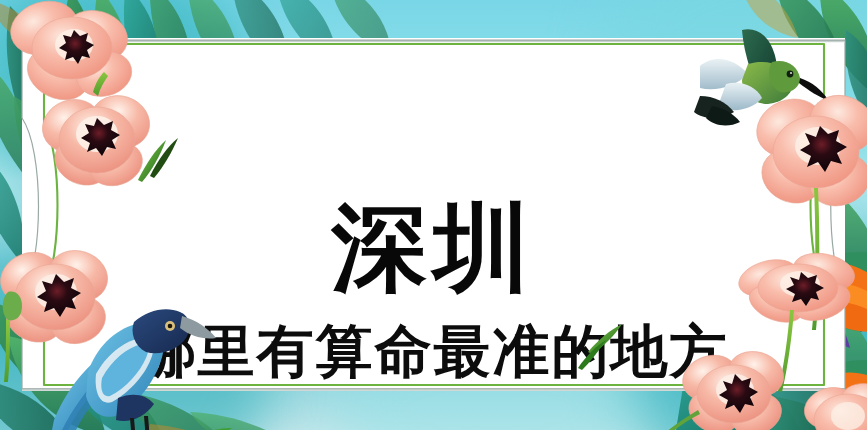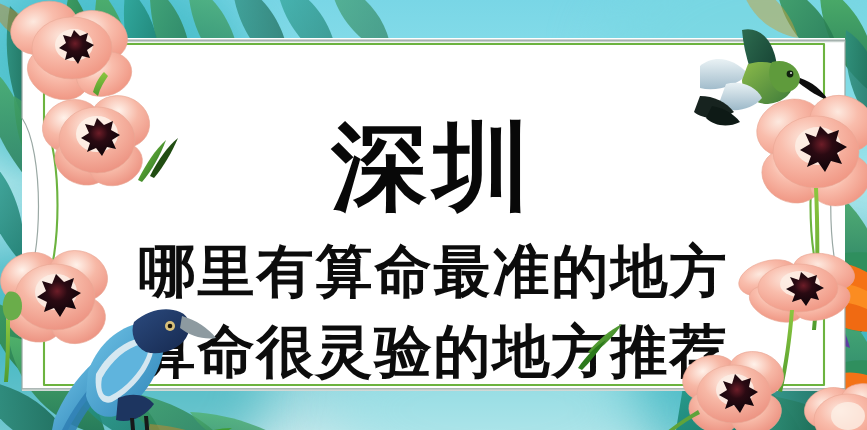--- a/index.html
+++ b/index.html
@@ -203,21 +203,20 @@
       L824,385
       L44,385
       L44,290
       C62,258 62,152 44,122
       Z" fill="none" stroke="#6cb33f" stroke-width="2.1" stroke-linejoin="round"></path>
   </svg>
 
   <div id="textblock">
     <div id="title">深圳</div>
     <div class="subline" id="sub1">哪里有算命最准的地方</div>
-    <div class="subline" id="sub2">算命很灵验的地方推荐</div>
   </div>
 
   <svg id="svg-deco-front" viewBox="0 0 867 430">
     <defs>
       <radialGradient id="petal" cx="38%" cy="32%" r="72%">
         <stop offset="0" stop-color="#fde9df"></stop>
         <stop offset="42%" stop-color="#f9bdac"></stop>
         <stop offset="100%" stop-color="#f09784"></stop>
       </radialGradient>
       <radialGradient id="petal2" cx="42%" cy="30%" r="74%">

